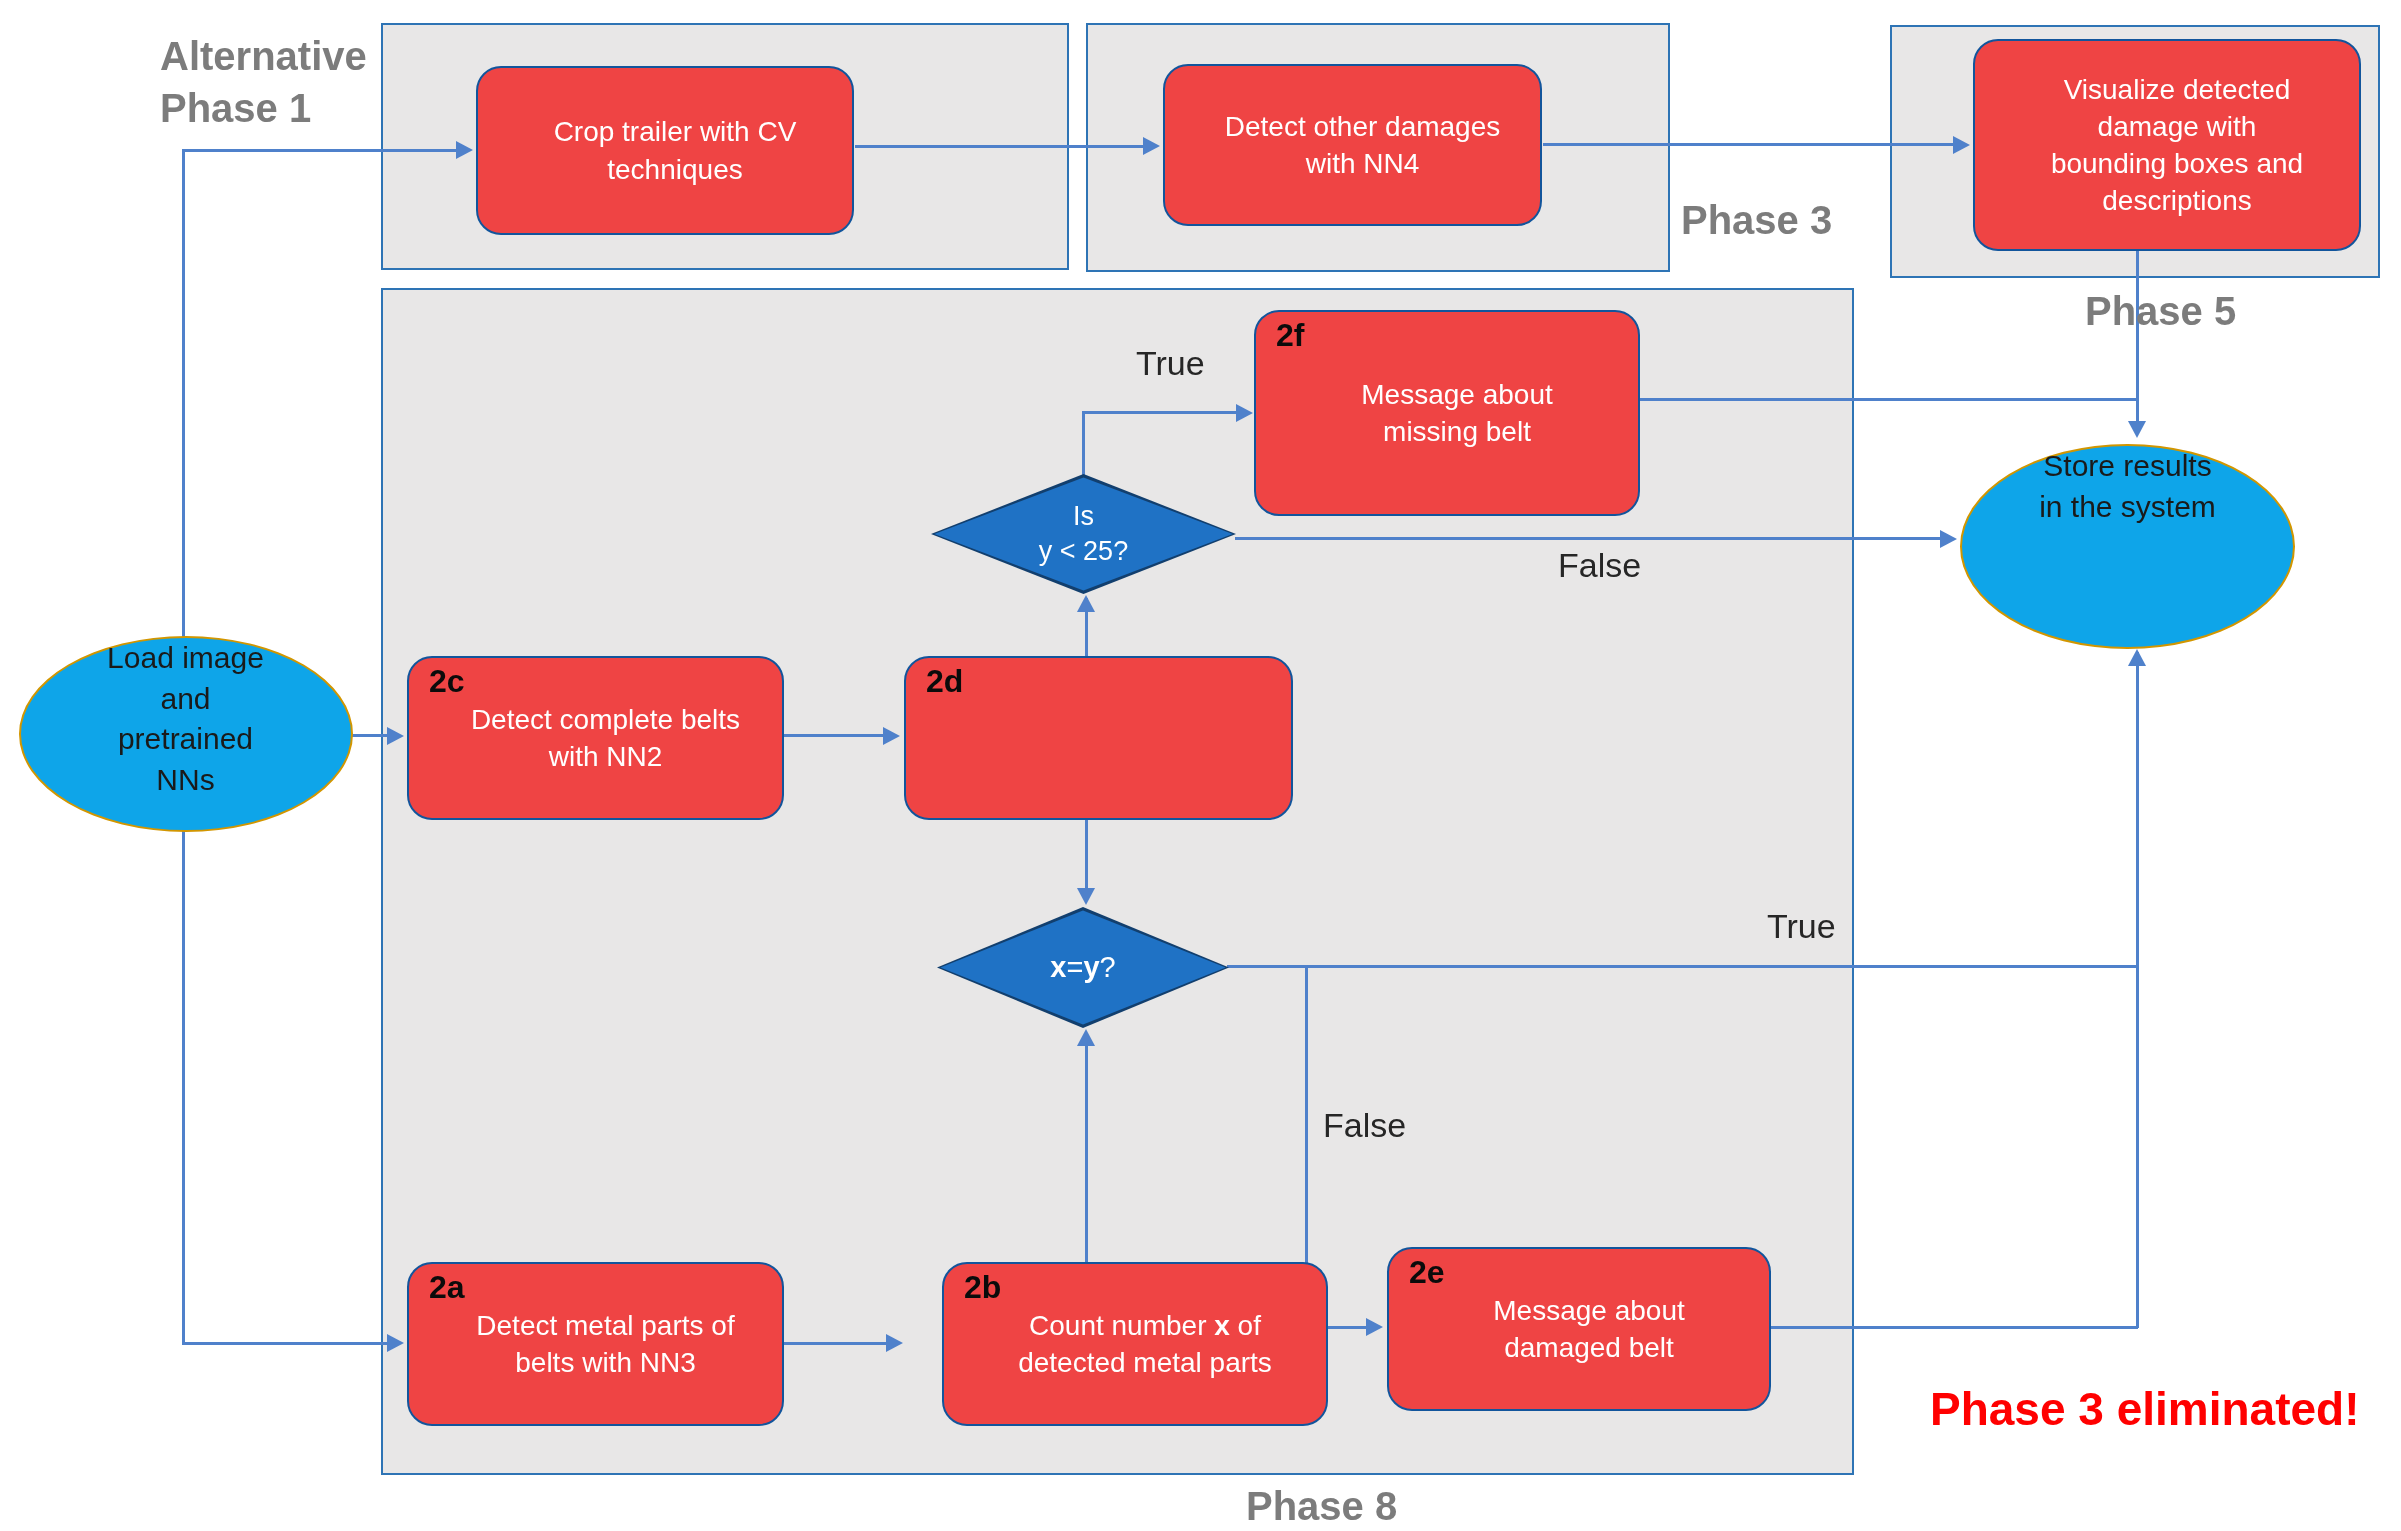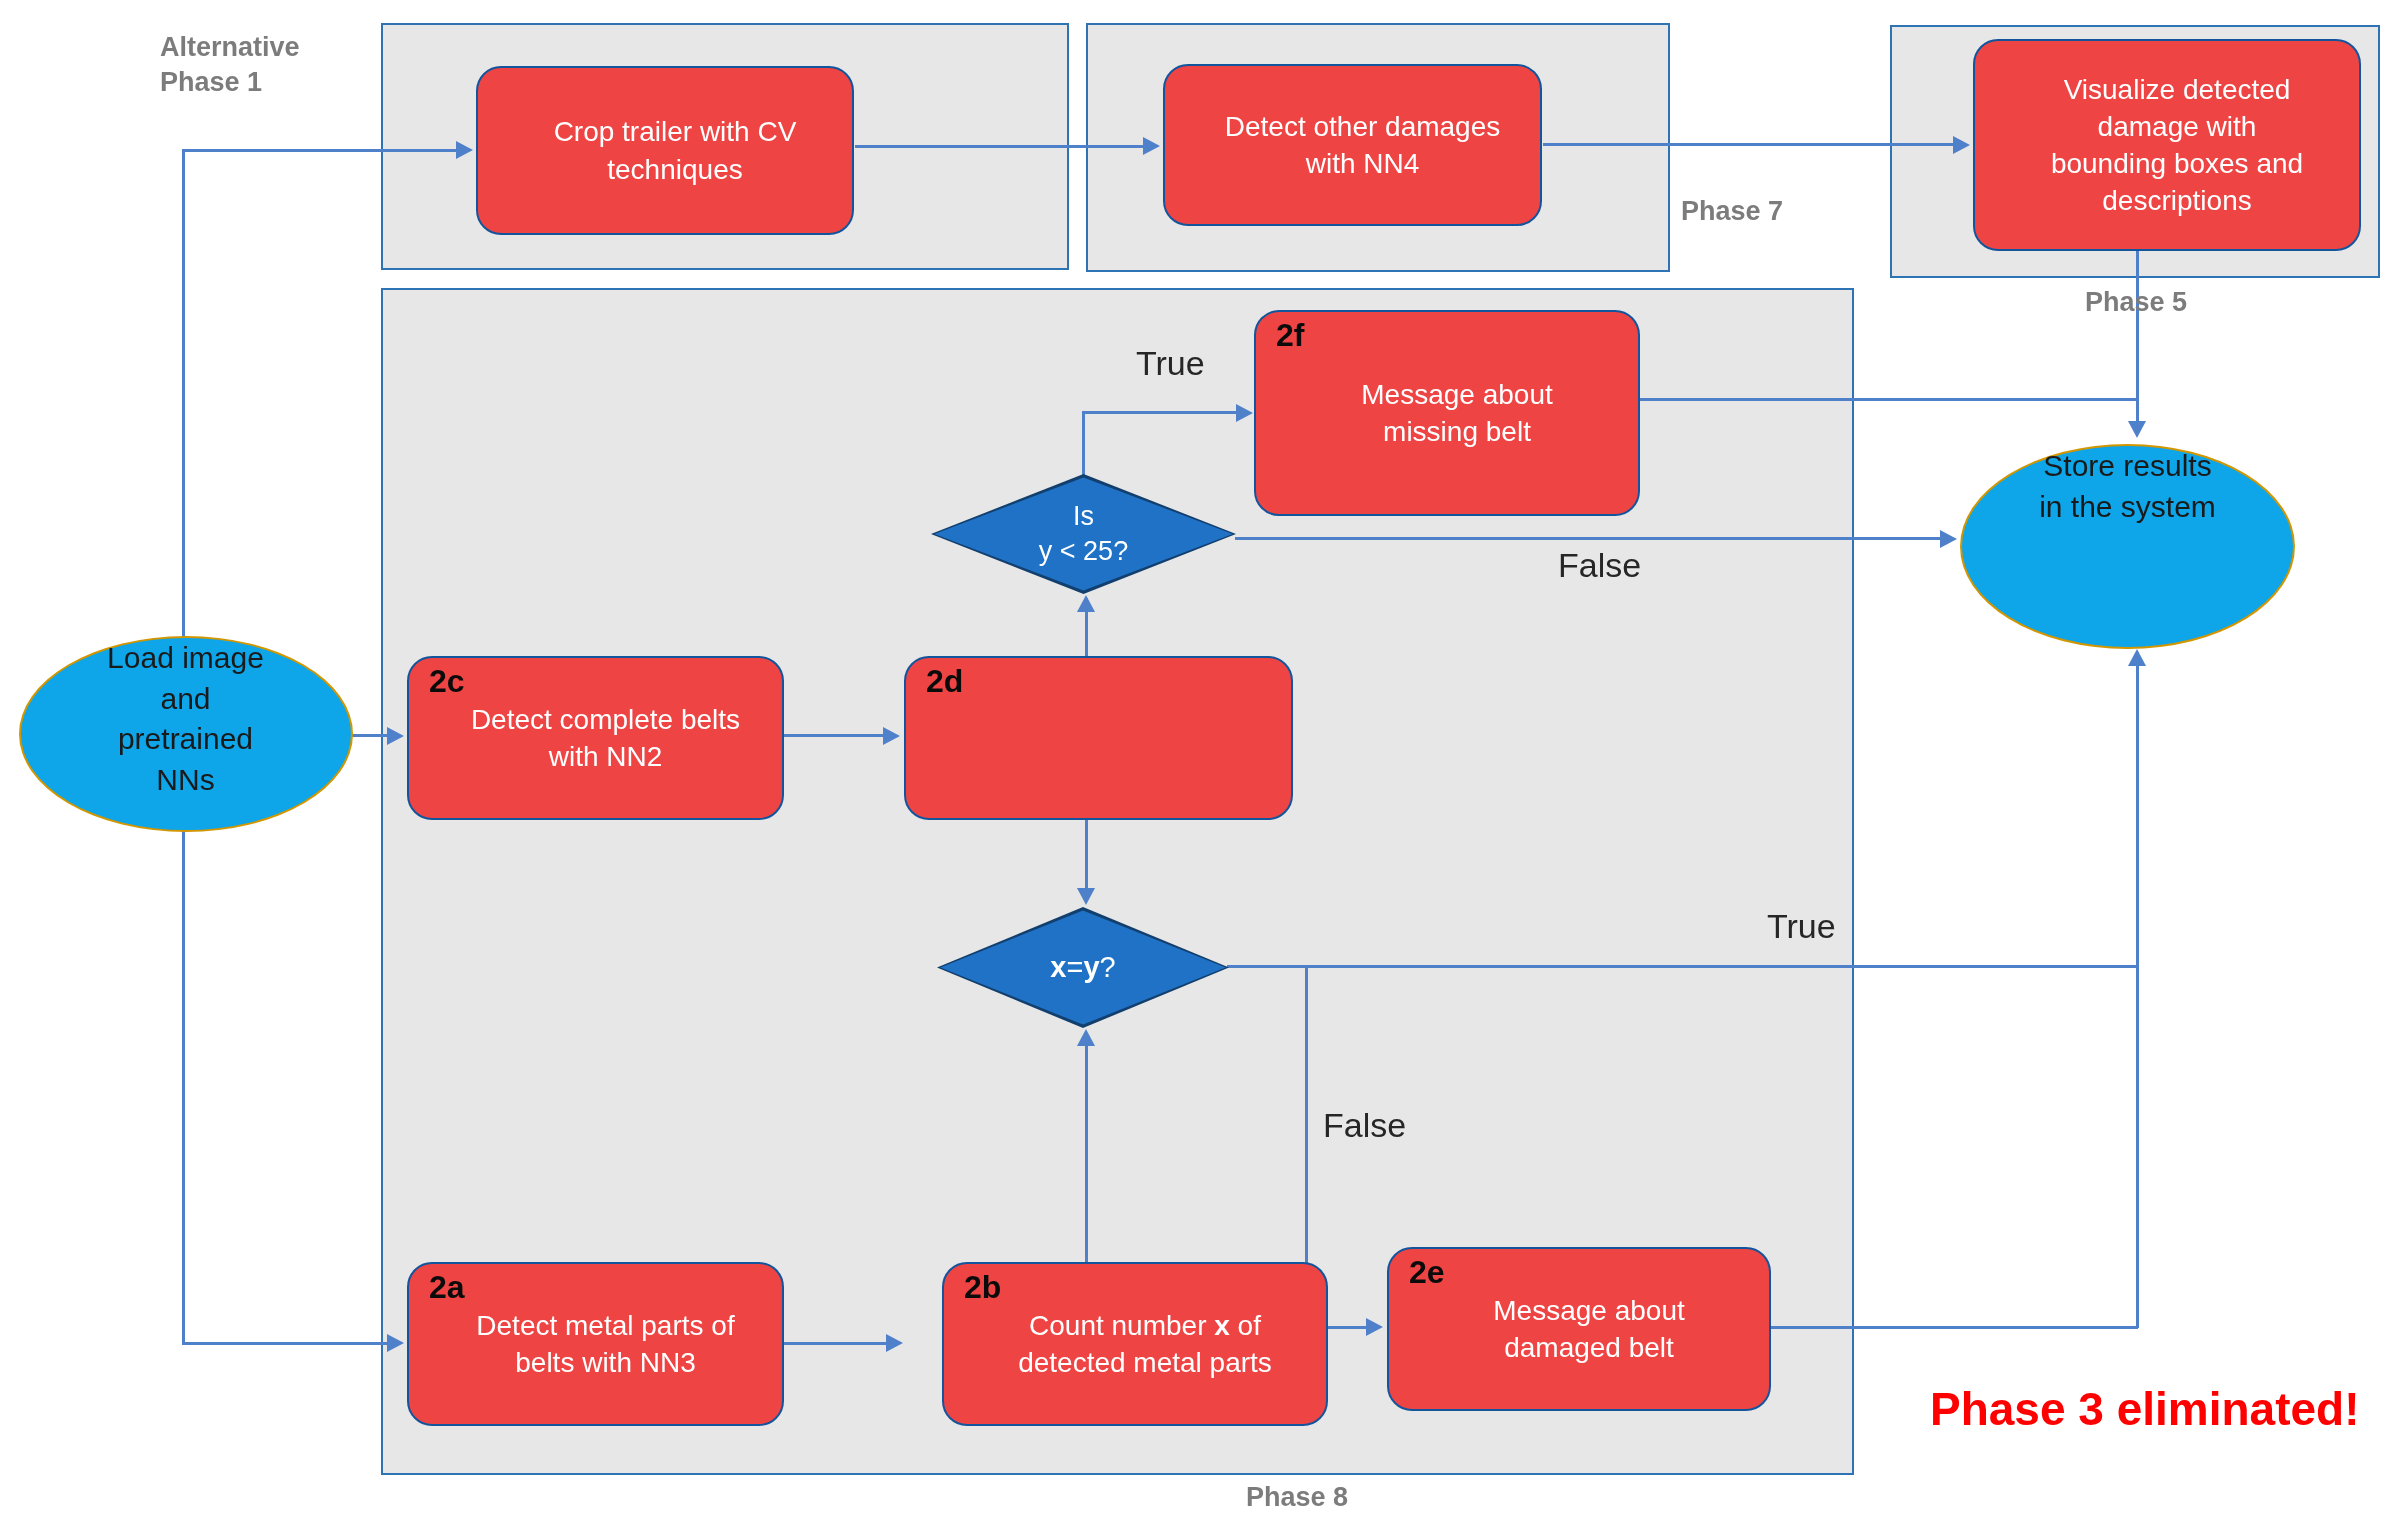--- a/index.html
+++ b/index.html
@@ -19,21 +19,21 @@
             color:#1a1a1a;display:flex;align-items:flex-start;justify-content:center;text-align:center;
             font-size:30px;line-height:1.35;box-sizing:border-box;z-index:3;}
   .diamond{position:absolute;z-index:3;}
   .diamond .d-outer{position:absolute;left:0;top:0;right:0;bottom:0;background:#123F6E;
            clip-path:polygon(50% 0,100% 50%,50% 100%,0 50%);}
   .diamond .d-inner{position:absolute;left:3.4px;top:3.4px;right:3.4px;bottom:3.4px;background:#1F72C5;
            clip-path:polygon(50% 0,100% 50%,50% 100%,0 50%);}
   .diamond .d-label{position:absolute;left:0;top:0;right:0;bottom:0;display:flex;align-items:center;
            justify-content:center;text-align:center;color:#ffffff;font-size:27px;line-height:1.3;}
   .elabel{position:absolute;color:#262626;font-size:34px;z-index:4;}
-  .plabel{position:absolute;color:#7C7C7C;font-weight:bold;font-size:27px;line-height:1.3;z-index:4;}
+  .plabel{position:absolute;color:#7C7C7C;font-weight:bold;font-size:40px;line-height:1.3;z-index:4;}
   .note{position:absolute;color:#FF0000;font-weight:bold;font-size:46px;z-index:4;}
 </style>
 </head>
 <body>
 
 <div class="canvas">
 
   <div class="container" style="left:381px;top:23px;width:688px;height:247px;"></div>
   <div class="container" style="left:1086px;top:23px;width:584px;height:249px;"></div>
   <div class="container" style="left:1890px;top:25px;width:490px;height:253px;"></div>
@@ -122,21 +122,21 @@
     <div class="d-inner"></div>
     <div class="d-label">Is<br>y &lt; 25?</div>
   </div>
   <div class="diamond" style="left:937px;top:907px;width:292px;height:121px;">
     <div class="d-outer"></div>
     <div class="d-inner"></div>
     <div class="d-label" style="font-size:29px;"><b>x</b> = <b>y</b>?</div>
   </div>
 
   <div class="plabel" style="left:160px;top:30px;">Alternative<br>Phase 1</div>
-  <div class="plabel" style="left:1681px;top:194px;">Phase 7</div>
+  <div class="plabel" style="left:1681px;top:194px;">Phase 3</div>
   <div class="plabel" style="left:2085px;top:285px;">Phase 5</div>
   <div class="plabel" style="left:1246px;top:1480px;">Phase 8</div>
   <div class="note" style="left:1930px;top:1382px;">Phase 3 eliminated!</div>
 
   <div class="elabel" style="left:1136px;top:344px;">True</div>
   <div class="elabel" style="left:1558px;top:546px;">False</div>
   <div class="elabel" style="left:1767px;top:907px;">True</div>
   <div class="elabel" style="left:1323px;top:1106px;">False</div>
 
 </div>

